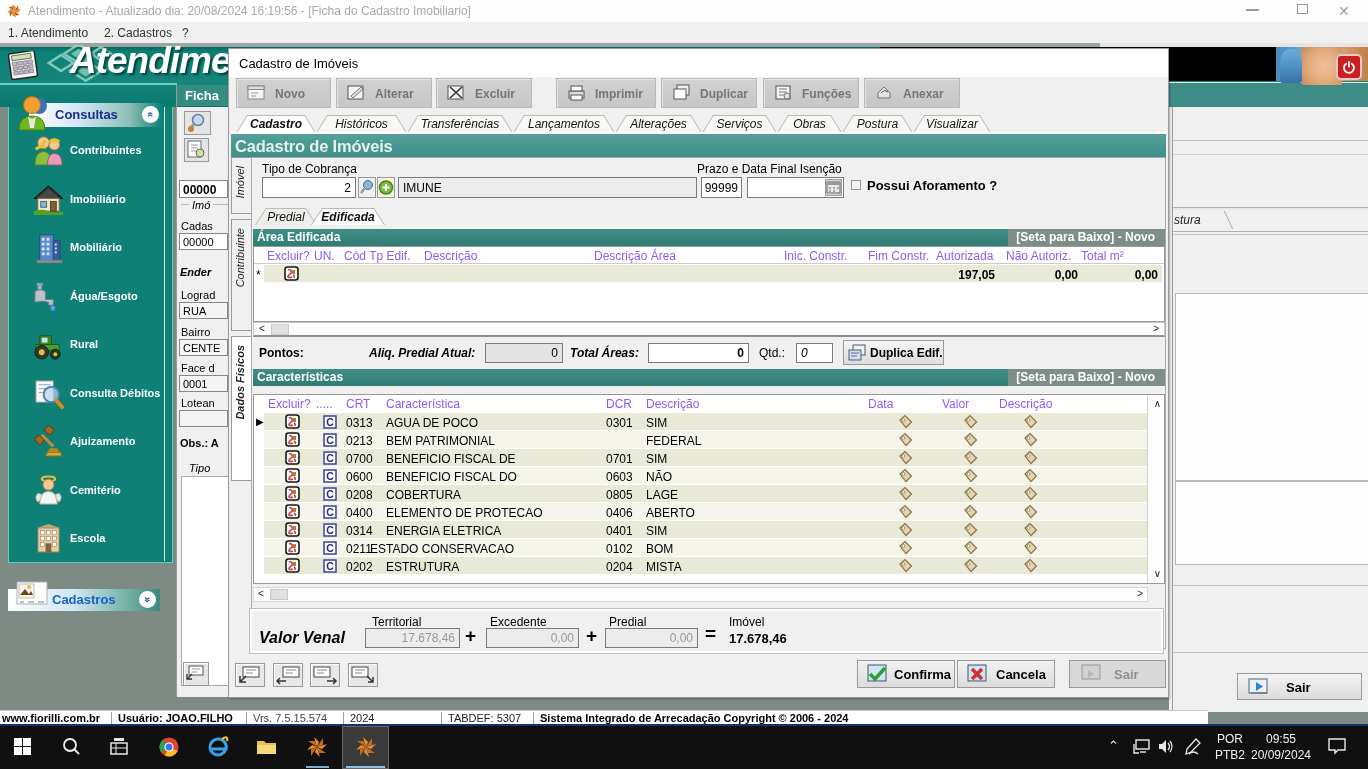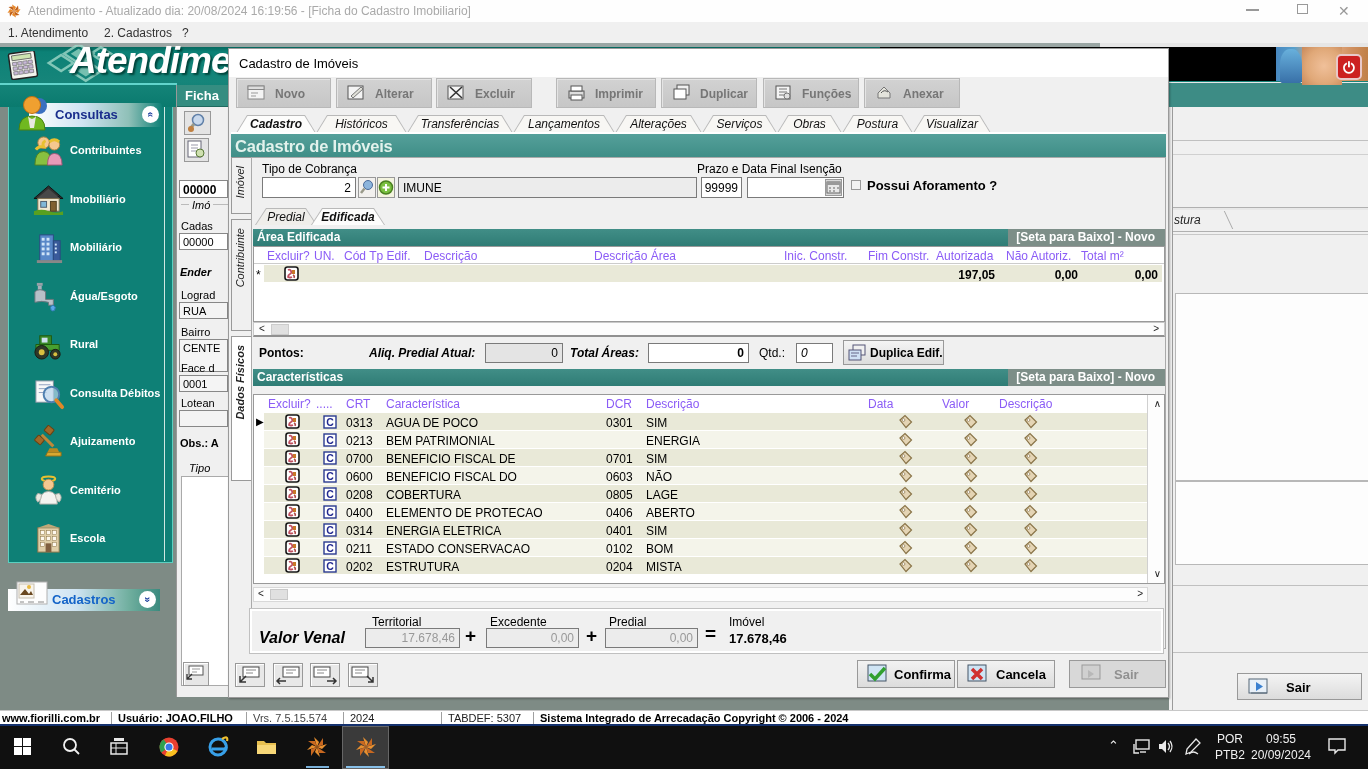--- a/index.html
+++ b/index.html
@@ -20,21 +20,21 @@
 #sidebar { left:8px; top:107px; width:165px; height:456px; background:#0e8076; border:1px solid #5ad0c0; border-top:none; }
 #consultas-bar { position:absolute; left:20px; top:-4px; width:133px; height:24px; background:linear-gradient(90deg,#ffffff 0%,#cfe4f2 40%,#8fc0b8 75%,#0e8076 100%); border-radius:3px; }
 #consultas-bar .lbl { position:absolute; left:26px; top:4px; font-size:13px; font-weight:bold; color:#1a2e8c; }
 #cadastros-bar { left:8px; top:589px; width:152px; height:22px; background:linear-gradient(90deg,#ffffff 0%,#cfe4f2 45%,#6fae9e 80%,#3b8a7e 100%); }
 #cadastros-bar .lbl { position:absolute; left:44px; top:3px; font-size:13px; font-weight:bold; color:#1464c8; }
 .chev-circle { position:absolute; width:17px; height:17px; border-radius:50%; background:#fff; color:#1a3c9c; font-size:10px; text-align:center; line-height:17px; font-weight:bold; }
 
 #ficha-left { left:176px; top:85px; width:52px; height:612px; background:#f0f0f0; border-left:1px solid #999; }
 #ficha-right { left:1169px; top:107px; width:199px; height:605px; background:#f0f0f0; }
 
-#statusbar { left:0; top:710px; width:1368px; height:14px; background:#fff; border-top:1px solid #c8c8c8; font-size:11px; font-weight:bold; color:#000; }
+#statusbar { left:0; top:710px; width:1208px; height:14px; background:#fff; border-top:1px solid #c8c8c8; font-size:11px; font-weight:bold; color:#000; }
 #statusbar span { position:absolute; top:1px; white-space:nowrap; }
 #navyline { left:0; top:724px; width:1368px; height:2px; background:#15326e; }
 
 #taskbar { left:0; top:726px; width:1368px; height:43px; background:#101010; }
 .tb-ic { position:absolute; top:9px; width:25px; height:25px; }
 
 #dialog { left:228px; top:48px; width:941px; height:650px; background:#f0f0f0; border:1px solid #9a9a9a; box-shadow:1px 1px 2px rgba(0,0,0,.3); }
 #dlg-title { position:absolute; left:0; top:0; width:939px; height:28px; background:#fff; }
 #dlg-title span { position:absolute; left:10px; top:7px; font-size:13px; color:#000; }
 .toolbtn { position:absolute; top:29px; height:30px; background:linear-gradient(180deg,#d2d2d2,#c6c6c6); border:1px solid #b8b8b8; box-shadow:inset 1px 1px 0 #e4e4e4; font-size:12px; font-weight:bold; color:#767676; }
@@ -289,21 +289,21 @@
         </svg></div>
       <div class="abs" style="left:2px;top:95px;width:49px;height:18px;background:#fff;border:1px solid #888;font-size:12px;font-weight:bold;padding:2px 0 0 3px;">00000</div>
       <div class="abs" style="left:4px;top:119px;width:47px;height:1px;background:#bbb;"></div>
       <span class="abs" style="left:12px;top:114px;font-size:11px;font-style:italic;background:#f0f0f0;padding:0 3px;">Imó</span>
       <span class="abs" style="left:4px;top:135px;font-size:11px;">Cadas</span>
       <div class="abs" style="left:2px;top:148px;width:49px;height:17px;background:#fff;border:1px solid #888;font-size:11px;padding:2px 0 0 3px;">00000</div>
       <span class="abs" style="left:3px;top:181px;font-size:11px;font-weight:bold;font-style:italic;">Ender</span>
       <span class="abs" style="left:4px;top:204px;font-size:11px;">Lograd</span>
       <div class="abs" style="left:2px;top:217px;width:49px;height:17px;background:#f4f4f4;border:1px solid #888;font-size:11px;padding:2px 0 0 3px;">RUA</div>
       <span class="abs" style="left:4px;top:241px;font-size:11px;">Bairro</span>
-      <div class="abs" style="left:2px;top:254px;width:49px;height:33px;background:#f4f4f4;border:1px solid #888;font-size:11px;padding:2px 0 0 3px;">CENTE</div>
+      <div class="abs" style="left:2px;top:254px;width:49px;height:17px;background:#f4f4f4;border:1px solid #888;font-size:11px;padding:2px 0 0 3px;">CENTE</div>
       <span class="abs" style="left:4px;top:277px;font-size:11px;">Face d</span>
       <div class="abs" style="left:2px;top:290px;width:49px;height:17px;background:#f4f4f4;border:1px solid #888;font-size:11px;padding:2px 0 0 3px;">0001</div>
       <span class="abs" style="left:4px;top:312px;font-size:11px;">Lotean</span>
       <div class="abs" style="left:2px;top:325px;width:49px;height:17px;background:#f4f4f4;border:1px solid #888;"></div>
       <span class="abs" style="left:3px;top:352px;font-size:11px;font-weight:bold;">Obs.: A</span>
       <span class="abs" style="left:12px;top:377px;font-size:11px;font-style:italic;">Tipo</span>
       <div class="abs" style="left:4px;top:391px;width:47px;height:210px;background:#fff;border:1px solid #aaa;border-right:none;"></div>
       <div class="abs" style="left:6px;top:577px;width:26px;height:24px;background:#e6e6e6;border:1px solid #999;box-shadow:inset 1px 1px 0 #fff;"><svg width="22" height="20" viewBox="0 0 22 20">
           <rect x="5" y="3" width="14" height="9" fill="#fff" stroke="#555"></rect>
           <path d="M8 6h8M8 9h5" stroke="#999"></path>
@@ -577,21 +577,21 @@
           <path d="M8 4 L11 4 L11 8 L8 8 Z" fill="#c87828"></path>
           <path d="M9 9 Q11 10 10 12" stroke="#b04848" stroke-width="1.5" fill="none"></path>
         </svg>
         <svg class="abs" style="left:69px;top:38px;" width="14" height="14" viewBox="0 0 14 14">
           <rect x="1" y="1" width="12" height="12" fill="#fff" stroke="#2a3a90" stroke-width="1.4"></rect>
           <text x="7" y="11" font-size="10.5" font-weight="bold" fill="#222a90" text-anchor="middle" font-family="Liberation Sans">C</text>
         </svg>
         <span class="cell" style="left:92px;top:39px;">0213</span>
         <span class="cell" style="left:132px;top:39px;">BEM PATRIMONIAL</span>
         <span class="cell" style="left:352px;top:56px;">0203</span>
-        <span class="cell" style="left:392px;top:39px;">ENERGIA</span>
+        <span class="cell" style="left:392px;top:39px;">FEDERAL</span>
         <svg class="abs" style="left:644px;top:37px;" width="15" height="15" viewBox="0 0 15 15">
           <path d="M2 6 L7 1.5 L13.5 8 L8 13.5 Z" fill="#e4d4b4" stroke="#8a7448" stroke-width="1.2"></path>
           <circle cx="5.5" cy="6" r="1.4" fill="#fff" stroke="#8a7448" stroke-width=".7"></circle>
         </svg>
         <svg class="abs" style="left:709px;top:37px;" width="15" height="15" viewBox="0 0 15 15">
           <path d="M2 6 L7 1.5 L13.5 8 L8 13.5 Z" fill="#e4d4b4" stroke="#8a7448" stroke-width="1.2"></path>
           <circle cx="5.5" cy="6" r="1.4" fill="#fff" stroke="#8a7448" stroke-width=".7"></circle>
         </svg>
         <svg class="abs" style="left:769px;top:37px;" width="15" height="15" viewBox="0 0 15 15">
           <path d="M2 6 L7 1.5 L13.5 8 L8 13.5 Z" fill="#e4d4b4" stroke="#8a7448" stroke-width="1.2"></path>
@@ -737,21 +737,21 @@
           <rect x="1" y="1" width="13" height="13" rx="2.5" fill="#fff" stroke="#181818" stroke-width="1.6"></rect>
           <path d="M4 4 Q6 3 7 5 Q8 7 6 8 Q4 9 4 11 Q6 12 8 11" stroke="#c05060" stroke-width="1.8" fill="none"></path>
           <path d="M8 4 L11 4 L11 8 L8 8 Z" fill="#c87828"></path>
           <path d="M9 9 Q11 10 10 12" stroke="#b04848" stroke-width="1.5" fill="none"></path>
         </svg>
         <svg class="abs" style="left:69px;top:146px;" width="14" height="14" viewBox="0 0 14 14">
           <rect x="1" y="1" width="12" height="12" fill="#fff" stroke="#2a3a90" stroke-width="1.4"></rect>
           <text x="7" y="11" font-size="10.5" font-weight="bold" fill="#222a90" text-anchor="middle" font-family="Liberation Sans">C</text>
         </svg>
         <span class="cell" style="left:92px;top:147px;">0211</span>
-        <span class="cell" style="left:132px;top:147px;">ESTADO CONSERVACAO</span>
+        <span class="cell" style="left:116px;top:147px;">ESTADO CONSERVACAO</span>
         <span class="cell" style="left:352px;top:147px;">0102</span>
         <span class="cell" style="left:392px;top:147px;">BOM</span>
         <svg class="abs" style="left:644px;top:145px;" width="15" height="15" viewBox="0 0 15 15">
           <path d="M2 6 L7 1.5 L13.5 8 L8 13.5 Z" fill="#e4d4b4" stroke="#8a7448" stroke-width="1.2"></path>
           <circle cx="5.5" cy="6" r="1.4" fill="#fff" stroke="#8a7448" stroke-width=".7"></circle>
         </svg>
         <svg class="abs" style="left:709px;top:145px;" width="15" height="15" viewBox="0 0 15 15">
           <path d="M2 6 L7 1.5 L13.5 8 L8 13.5 Z" fill="#e4d4b4" stroke="#8a7448" stroke-width="1.2"></path>
           <circle cx="5.5" cy="6" r="1.4" fill="#fff" stroke="#8a7448" stroke-width=".7"></circle>
         </svg>

